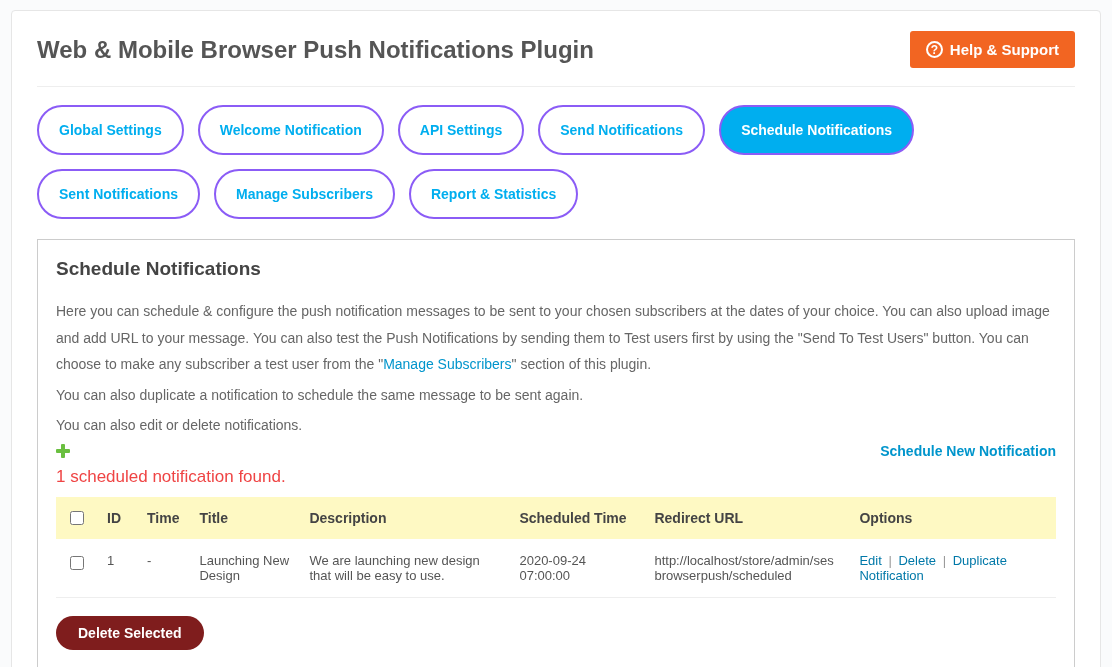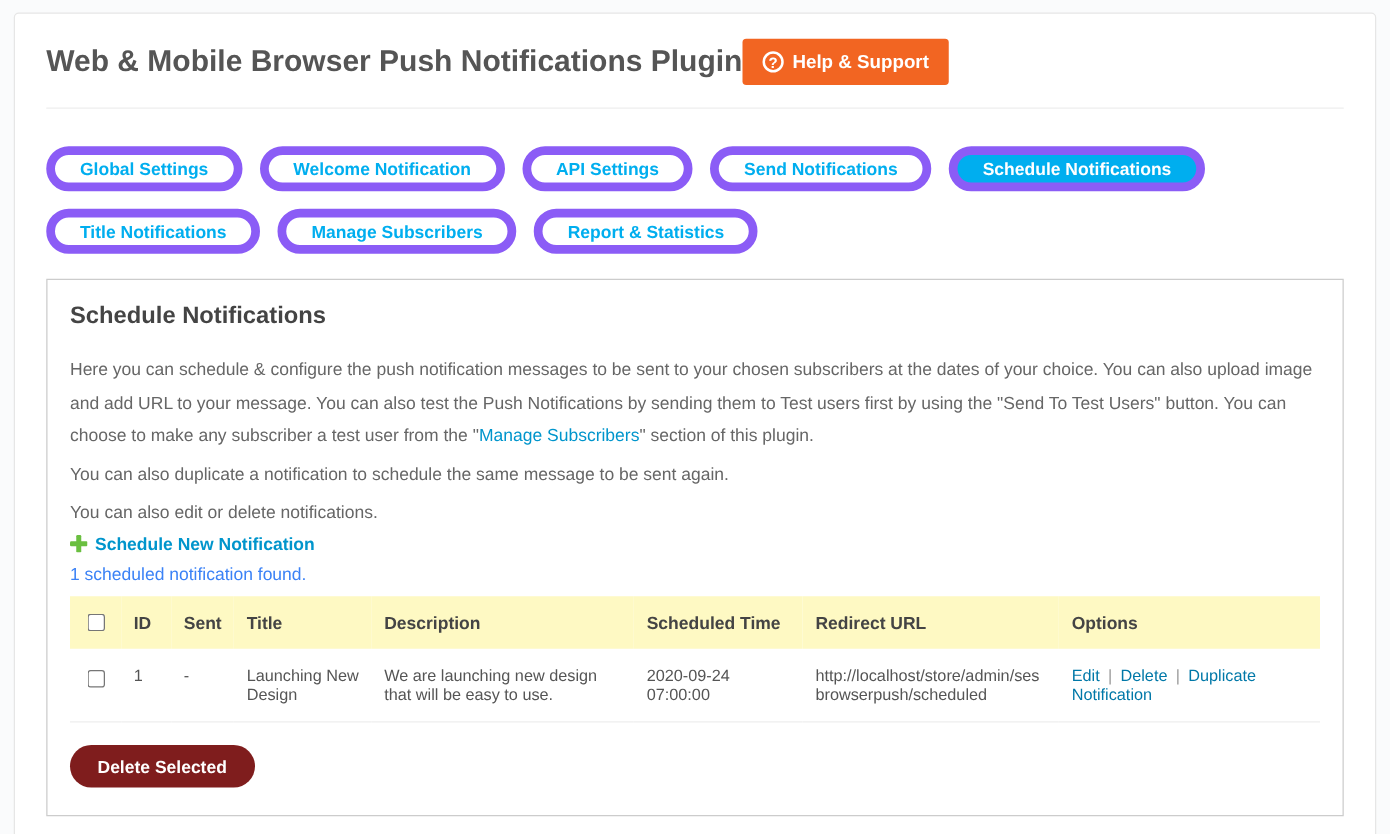--- a/index.html
+++ b/index.html
@@ -14,24 +14,25 @@
   .outer-panel {
     background: #fff;
     border: 1px solid #e6e6e6;
     border-radius: 4px;
     padding: 20px 25px 25px 25px;
     width: 1090px;
     margin: 0 auto;
   }
   .header-row {
     display: flex;
+    justify-content: space-between;
     align-items: center;
     border-bottom: 1px solid #eee;
     padding-bottom: 18px;
-    margin-bottom: 30px;
+    margin-bottom: 18px;
   }
   .page-title {
     font-size: 24px;
     font-weight: 700;
     color: #555;
   }
   .help-btn {
     background: #f26522;
     color: #fff;
     border: none;
@@ -56,25 +57,25 @@
     text-align: center;
     line-height: 14px;
   }
   .tabs {
     display: flex;
     flex-wrap: wrap;
     gap: 14px;
     margin-bottom: 20px;
   }
   .tab {
-    border: 7px solid #8b5cf6;
+    border: 2px solid #8b5cf6;
     color: #00aeef;
     background: #fff;
     border-radius: 999px;
-    padding: 3px 20px;
+    padding: 15px 20px;
     font-size: 14px;
     font-weight: 700;
     cursor: pointer;
   }
   .tab.active {
     background: #00aeef;
     color: #fff;
   }
   .inner-panel {
     border: 1px solid #ccc;
@@ -94,32 +95,33 @@
   }
   .link-inline {
     color: #0095cc;
     cursor: pointer;
   }
   .add-row {
     margin-top: 0;
     display: flex;
     align-items: center;
     gap: 6px;
+    justify-content: space-between;
   }
   .plus-icon svg { display:block; }
   .add-link {
     color: #0095cc;
     font-weight: 700;
     font-size: 14px;
     cursor: pointer;
   }
   .found-text {
     margin-top: 8px;
-    color: #3b82f6;
-    font-size: 14px;
+    color: #ef4444;
+    font-size: 17px;
   }
   table {
     width: 100%;
     border-collapse: collapse;
     margin-top: 10px;
   }
   thead tr { background: #fef9c3; }
   th {
     text-align: left;
     padding: 11px 10px;
@@ -168,21 +170,21 @@
       <span>Help &amp; Support</span>
     </button>
   </div>
 
   <div class="tabs">
     <div class="tab">Global Settings</div>
     <div class="tab">Welcome Notification</div>
     <div class="tab">API Settings</div>
     <div class="tab">Send Notifications</div>
     <div class="tab active">Schedule Notifications</div>
-    <div class="tab">Title Notifications</div>
+    <div class="tab">Sent Notifications</div>
     <div class="tab">Manage Subscribers</div>
     <div class="tab">Report &amp; Statistics</div>
   </div>
 
   <div class="inner-panel">
     <div class="section-heading">Schedule Notifications</div>
 
     <div class="desc-text">
       <span>Here you can schedule &amp; configure the push notification messages to be sent to your chosen subscribers at the dates of your choice. You can also upload image and add URL to your message. You can also test the Push Notifications by sending them to Test users first by using the "Send To Test Users" button. You can choose to make any subscriber a test user from the "</span><span class="link-inline">Manage Subscribers</span><span>" section of this plugin.</span>
     </div>
@@ -199,21 +201,21 @@
       <span class="add-link">Schedule New Notification</span>
     </div>
 
     <div class="found-text">1 scheduled notification found.</div>
 
     <table>
       <thead>
         <tr>
           <th class="chk"><input type="checkbox" style=""></th>
           <th class="id">ID</th>
-          <th class="icon">Sent</th>
+          <th class="icon">Time</th>
           <th style="width:110px">Title</th>
           <th style="width:210px">Description</th>
           <th style="width:135px">Scheduled Time</th>
           <th style="width:205px">Redirect URL</th>
           <th>Options</th>
         </tr>
       </thead>
       <tbody>
         <tr>
           <td class="chk"><input type="checkbox" style=""></td>

